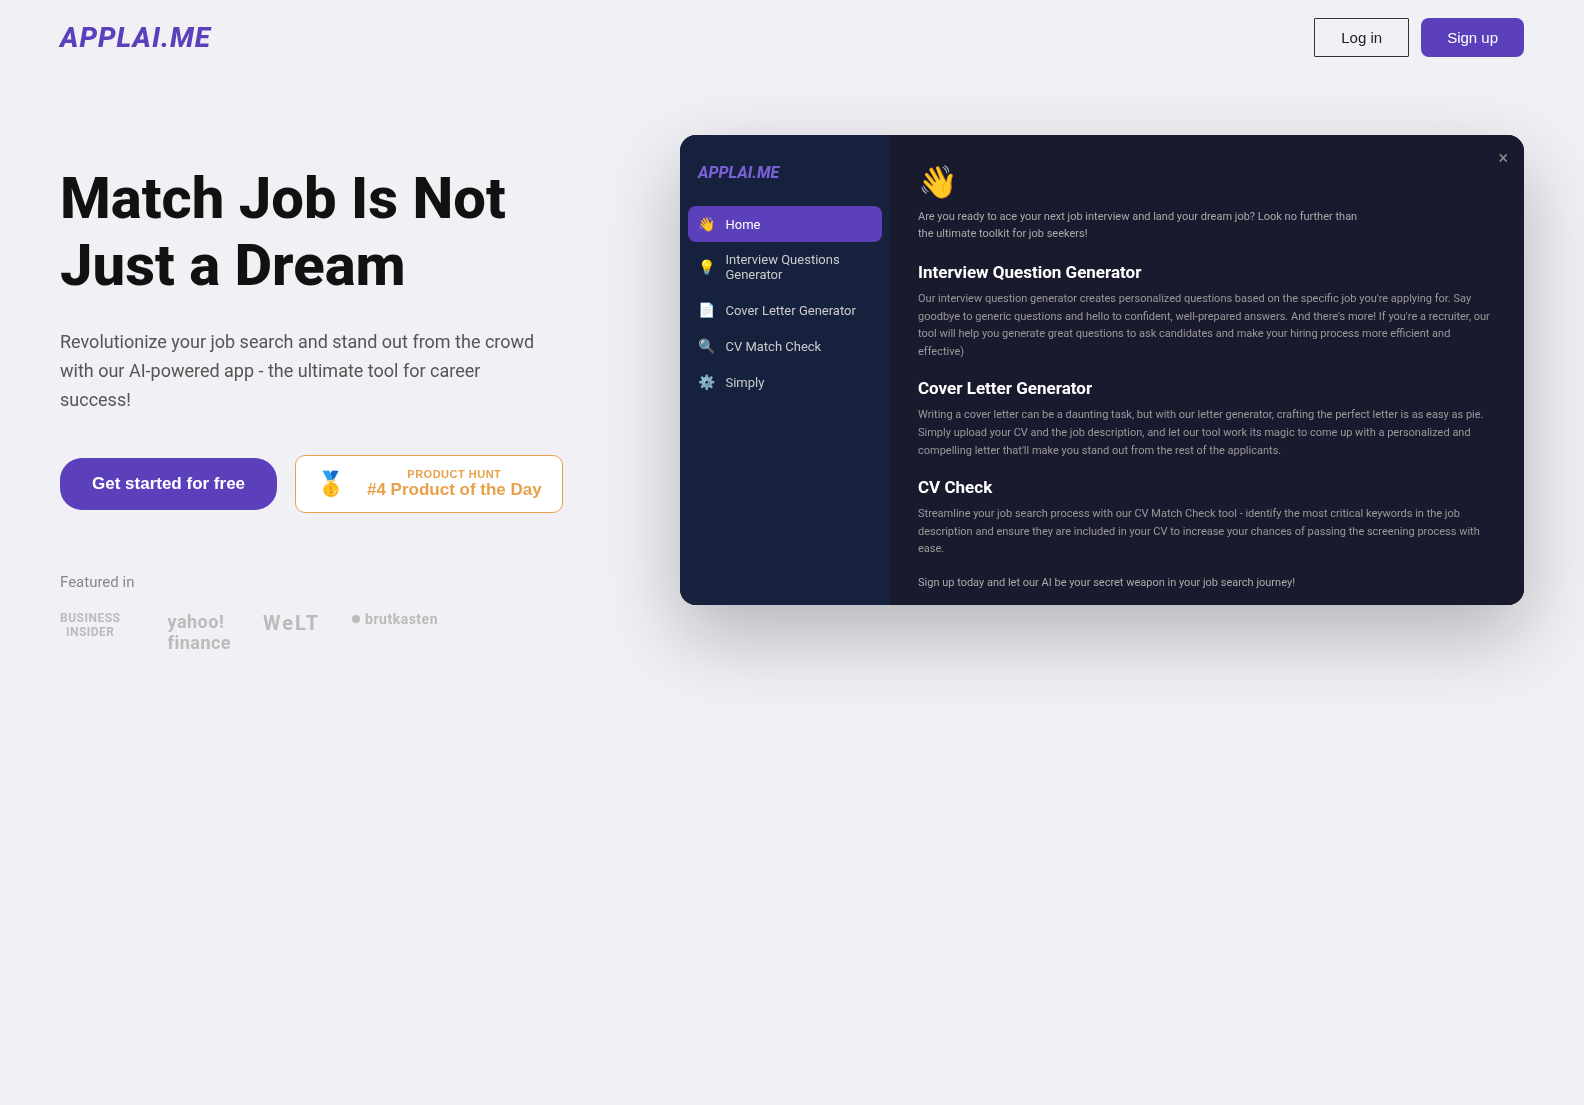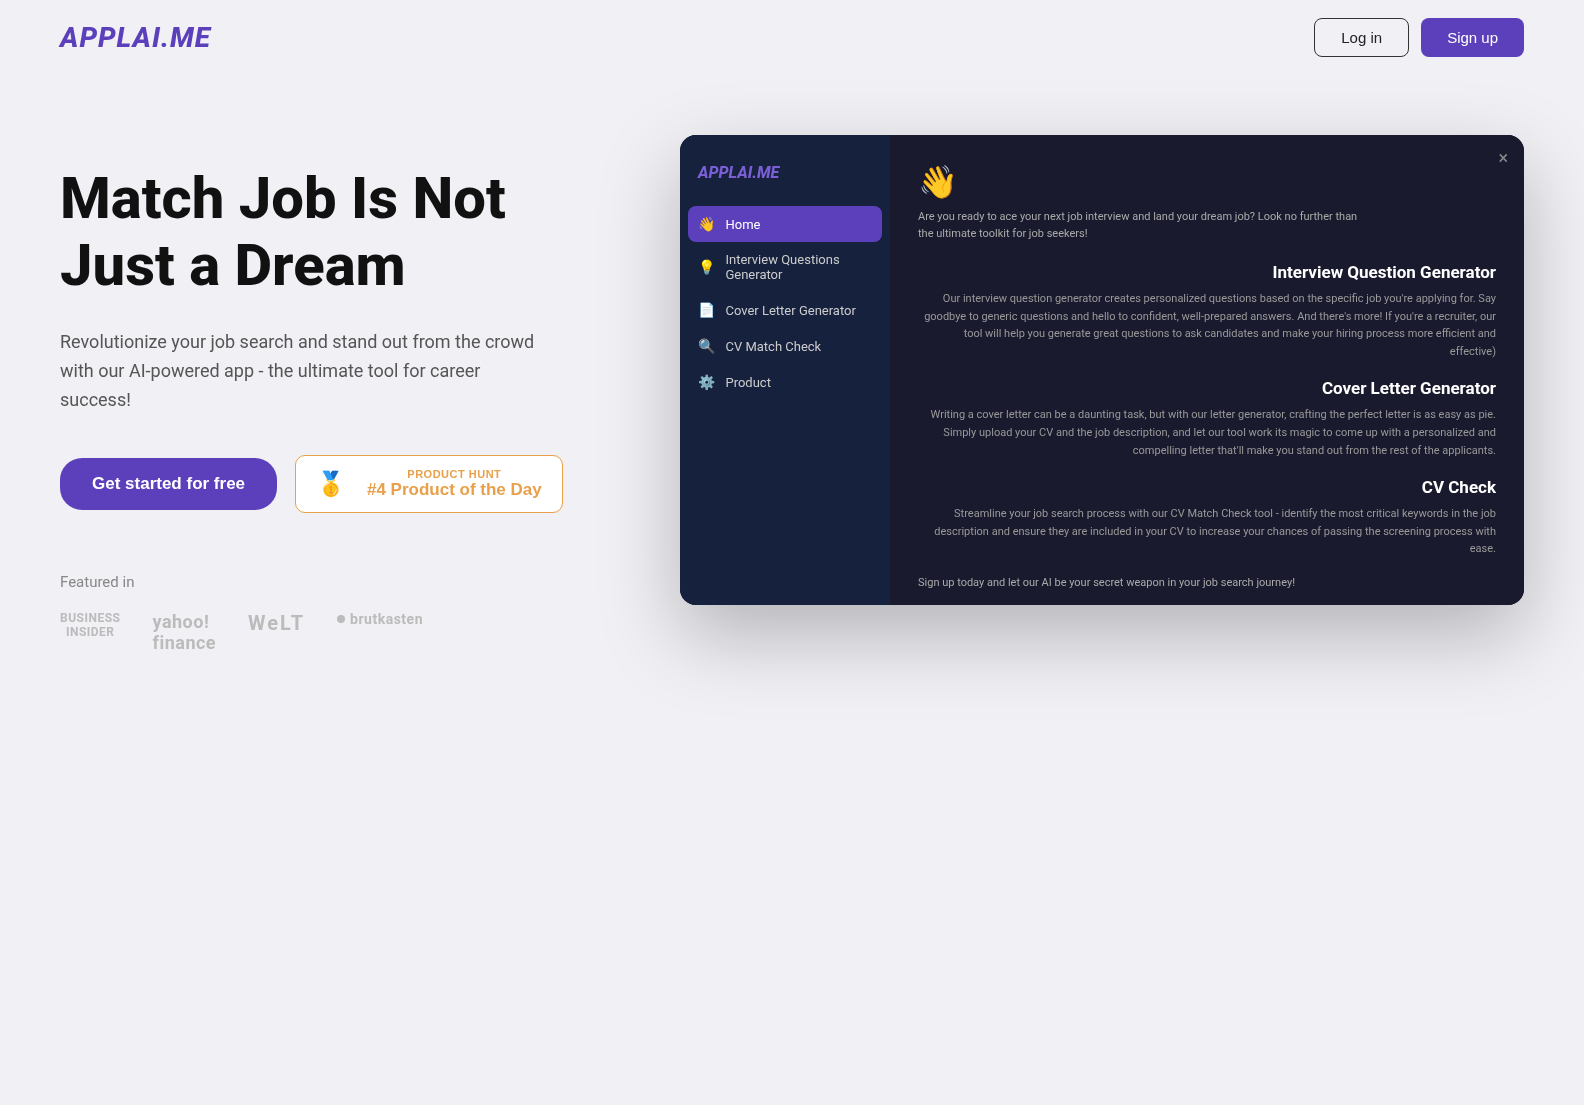--- a/index.html
+++ b/index.html
@@ -26,21 +26,21 @@
       letter-spacing: 1px;
       font-style: italic;
     }
     .nav-buttons {
       display: flex;
       gap: 12px;
     }
     .btn-login {
       padding: 10px 26px;
       border: 1.5px solid #333;
-      border-radius: 8px;
+      border-radius: 1px;
       background: transparent;
       font-size: 15px;
       cursor: pointer;
       color: #222;
     }
     .btn-signup {
       padding: 10px 26px;
       border: none;
       border-radius: 8px;
       background: #5b3fbb;
@@ -137,20 +137,21 @@
       font-weight: 700;
       letter-spacing: 0.5px;
     }
     .featured-logo.business-insider {
       font-size: 12px;
       line-height: 1.2;
       text-align: center;
     }
     .featured-logo.yahoo {
       font-size: 18px;
+      margin-left: 15px;
     }
     .featured-logo.welt {
       font-size: 20px;
       letter-spacing: 2px;
     }
     .featured-logo.brutkasten {
       display: flex;
       align-items: center;
       gap: 5px;
       font-size: 14px;
@@ -244,21 +245,20 @@
       margin-bottom: 8px;
     }
     .app-section-desc {
       font-size: 11px;
       color: #999;
       line-height: 1.6;
       margin-bottom: 18px;
     }
     .app-section-block {
       margin-bottom: 16px;
-      text-align: right;
     }
     .app-cta-text {
       font-size: 11px;
       color: #aaa;
       margin-top: 10px;
     }
   </style>
 </head>
 <body>
 
@@ -319,21 +319,21 @@
         <div class="sidebar-nav-item">
           <span class="sidebar-icon">📄</span>
           <span>Cover Letter Generator</span>
         </div>
         <div class="sidebar-nav-item">
           <span class="sidebar-icon">🔍</span>
           <span>CV Match Check</span>
         </div>
         <div class="sidebar-nav-item">
           <span class="sidebar-icon">⚙️</span>
-          <span>Product</span>
+          <span>Simply</span>
         </div>
       </div>
 
       <div class="app-main">
         <div class="app-wave">👋</div>
         <p class="app-greeting">
           Are you ready to ace your next job interview and land your dream job? Look no further than<br>the ultimate toolkit for job seekers!
         </p>
 
         <div class="app-section-block">

